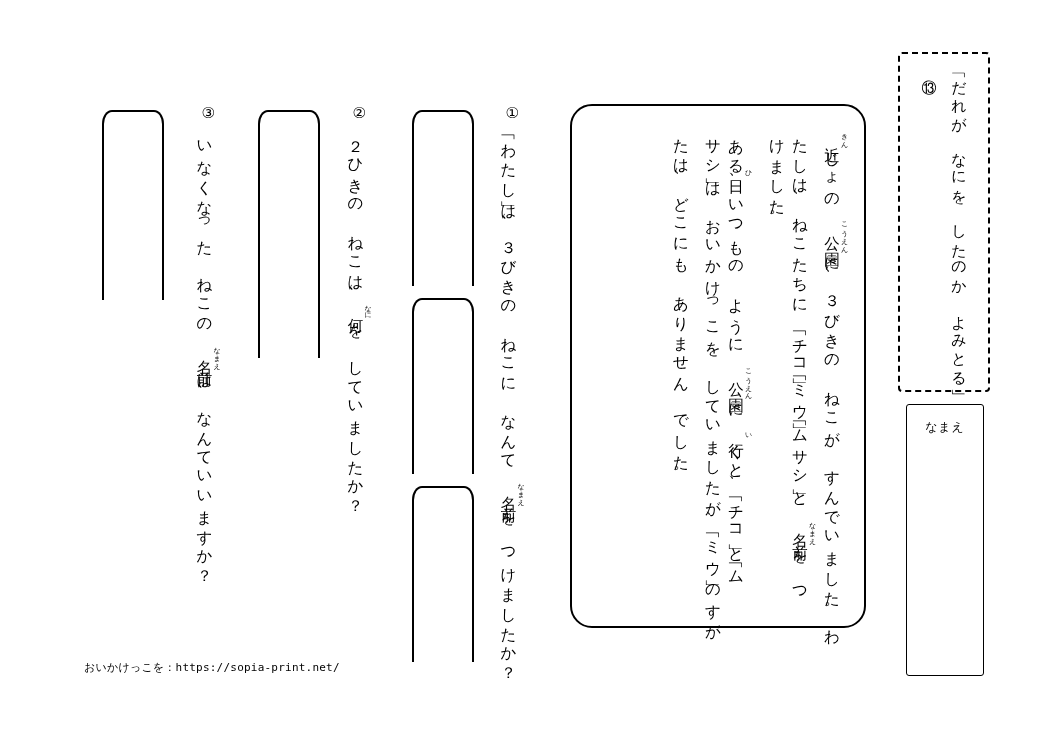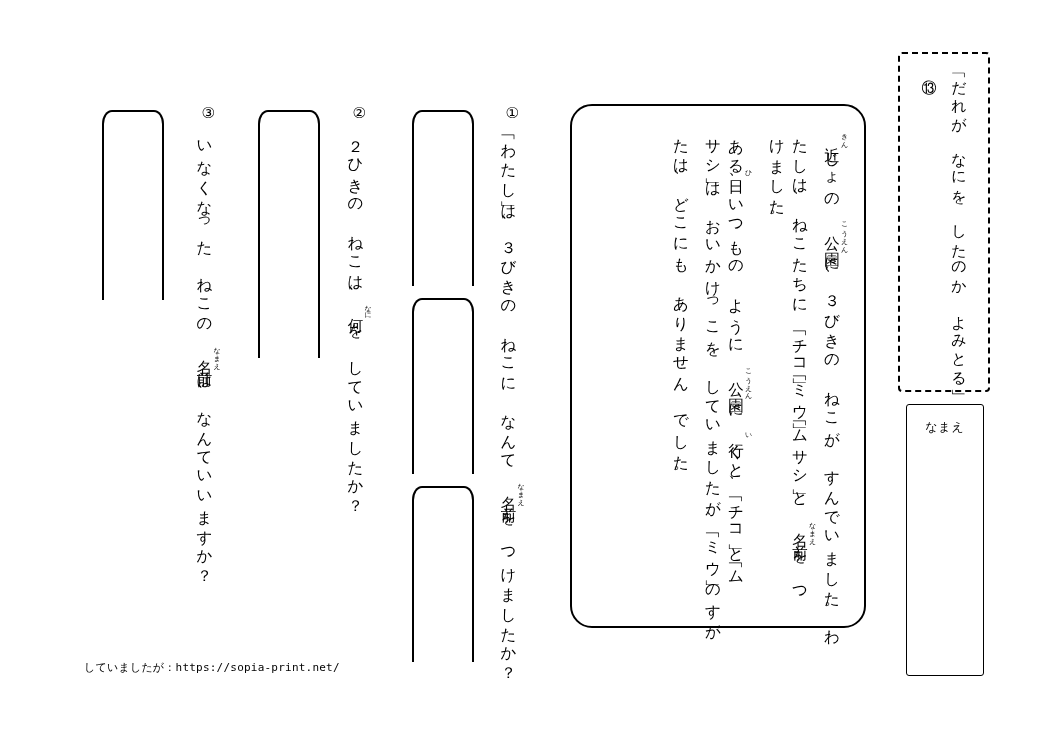--- a/index.html
+++ b/index.html
@@ -198,13 +198,13 @@
 <div class="bracket" style="left:258px; top:110px; height:248px;"></div>
 
 <div class="q-col" id="q3" style="left:196px;">
   <div class="q-number">③</div>
   <div class="q-text">
     いなくなった　ねこの　<ruby>名前<rt>なまえ</rt></ruby>は、なんていいますか？
   </div>
 </div>
 <div class="bracket" style="left:102px; top:110px; height:190px;"></div>
 
-<div id="footer">していましたが：https://sopia-print.net/</div>
+<div id="footer">おいかけっこを：https://sopia-print.net/</div>
 
 </body></html>

